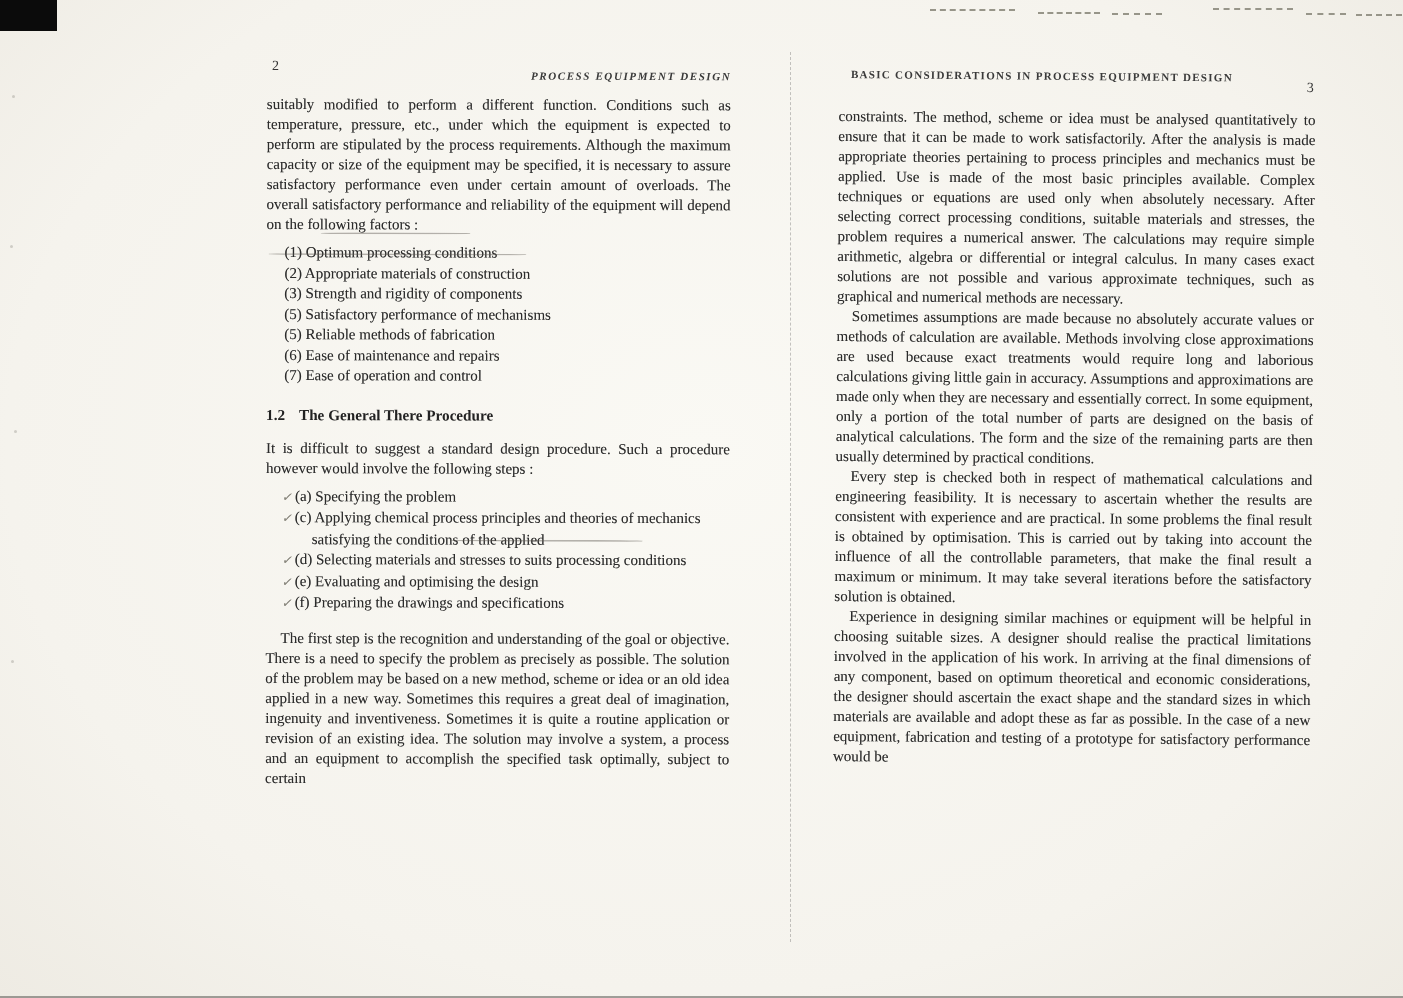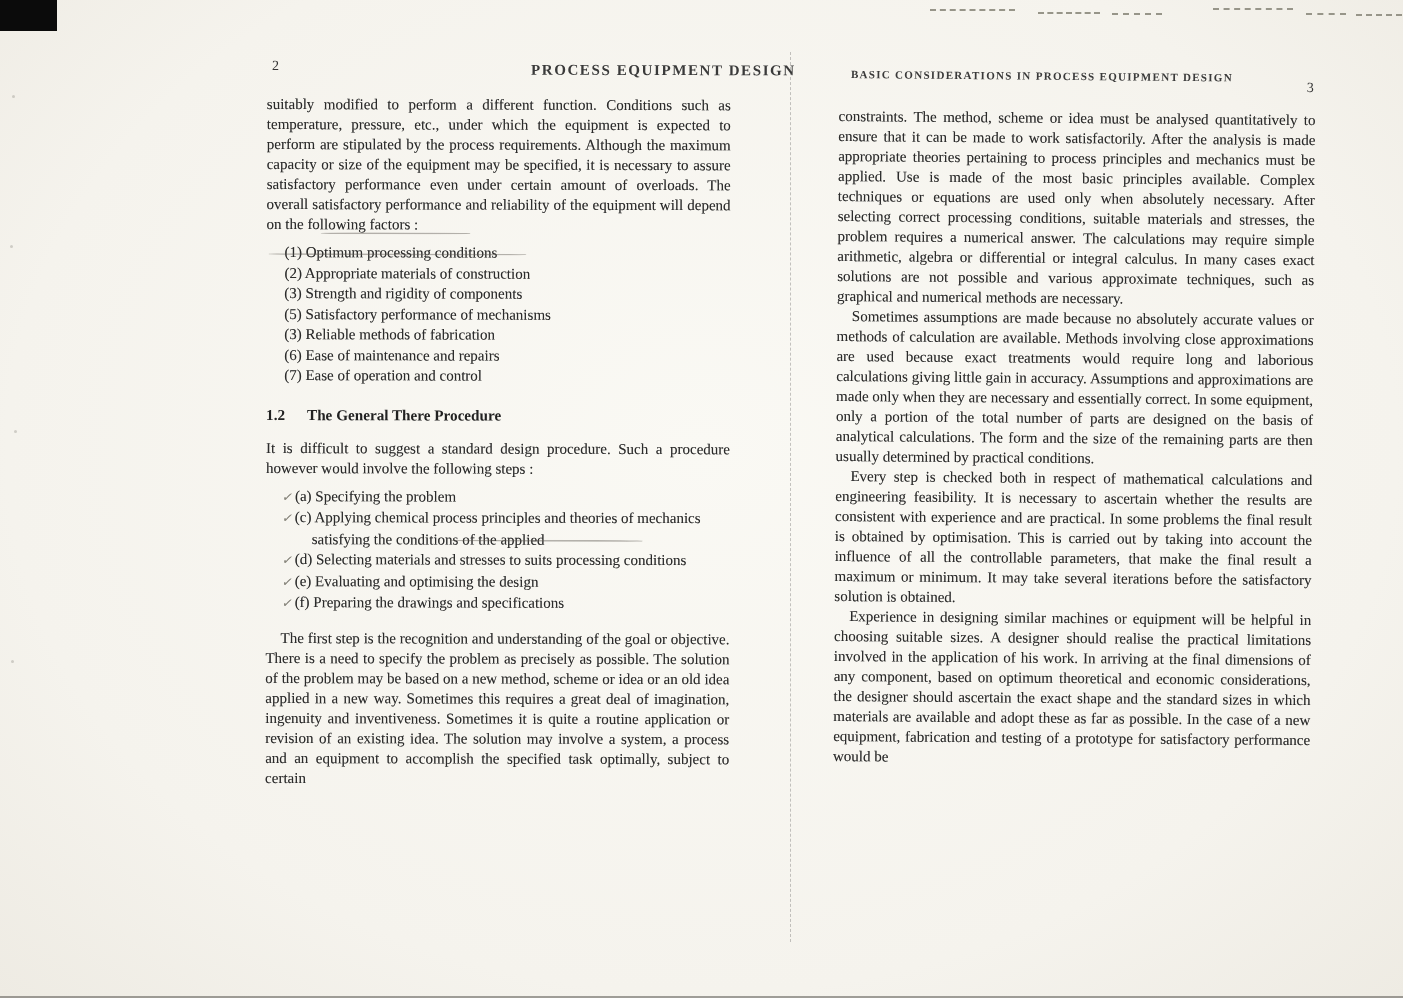--- a/index.html
+++ b/index.html
@@ -17,38 +17,38 @@
 
   .page { position:absolute; }
   .page-left  { left:267px; top:58px; width:464px; transform:rotate(0.15deg); transform-origin:0 0; }
   .page-right { left:839px; top:68px; width:477px; transform:rotate(0.5deg); transform-origin:0 0; }
 
   .pagehead { position:relative; height:22px; }
   .pn { position:absolute; font-size:14px; color:#333; }
   .pn-left  { left:5px; top:0; }
   .pn-right { right:2px; top:8px; }
   .runtitle { position:absolute; white-space:nowrap; color:#3a3a3a; }
-  .rt-left  { left:264px; top:3px; font-size:15px; letter-spacing:1.6px; font-weight:bold; }
+  .rt-left  { left:264px; top:11px; font-size:11px; letter-spacing:1.6px; font-weight:bold;font-style:italic; }
   .rt-right { left:12px;  top:0;   font-size:11px;   letter-spacing:1.3px; font-weight:bold; }
 
   .body {
     margin:14px 0 0 0; font-size:15px; line-height:20px; text-align:justify;
     text-shadow:0 0 .4px rgba(20,20,20,.35);
   }
   .page-right .body { margin:0; line-height:20px; }
   .page-right .body.first { margin-top:16px; }
   .indent { text-indent:15px; }
 
   .list { margin-top:8px; }
   .factor { padding-left:18px; font-size:15px; line-height:20.5px; text-shadow:0 0 .4px rgba(20,20,20,.35); }
   .step   { padding-left:46px; text-indent:-30px; font-size:15px; line-height:20.5px; text-shadow:0 0 .4px rgba(20,20,20,.35); }
   .tick { color:#8a887d; font-size:12px; margin-right:3px; font-style:italic; }
 
   .secthead { margin-top:20px; font-size:15.2px; font-weight:bold; color:#222; }
-  .secthead .num { margin-right:22px; }
+  .secthead .num { margin-right:14px; }
 
   .pencil { position:absolute; height:0; border-bottom:2px solid rgba(95,92,85,.45); border-radius:40%; }
 </style>
 </head>
 <body>
 
 <div class="scan">
 
   <div class="corner-blot"></div>
   <div class="dash" style="left:930px; top:9px; width:85px;"></div>
@@ -70,21 +70,21 @@
       <span class="runtitle rt-left">PROCESS EQUIPMENT DESIGN</span>
     </div>
 
     <p class="body">suitably modified to perform a different function. Conditions such as temperature, pressure, etc., under which the equipment is expected to perform are stipulated by the process requirements. Although the maximum capacity or size of the equipment may be specified, it is necessary to assure satisfactory performance even under certain amount of overloads. The overall satisfactory performance and reliability of the equipment will depend on the following factors :</p>
 
     <div class="list">
       <div class="factor">(1) Optimum processing conditions</div>
       <div class="factor">(2) Appropriate materials of construction</div>
       <div class="factor">(3) Strength and rigidity of components</div>
       <div class="factor">(5) Satisfactory performance of mechanisms</div>
-      <div class="factor">(3) Reliable methods of fabrication</div>
+      <div class="factor">(5) Reliable methods of fabrication</div>
       <div class="factor">(6) Ease of maintenance and repairs</div>
       <div class="factor">(7) Ease of operation and control</div>
     </div>
 
     <div class="secthead">
       <span class="num">1.2</span><span>The General There Procedure</span>
     </div>
 
     <p class="body">It is difficult to suggest a standard design procedure. Such a procedure however would involve the following steps :</p>
 

